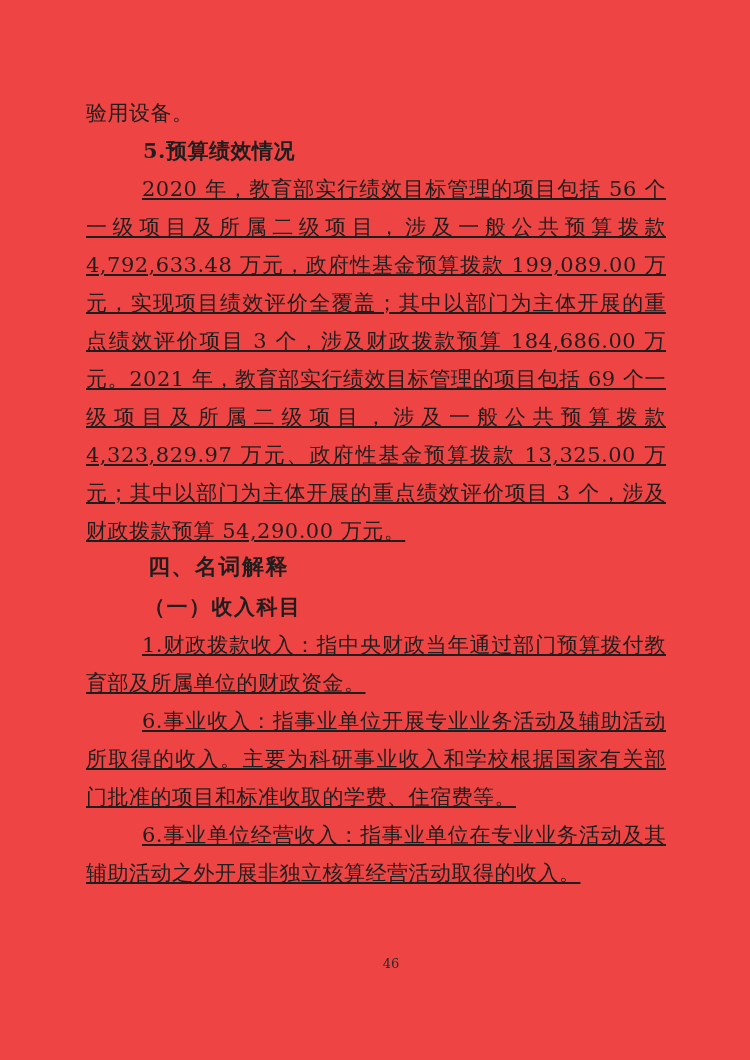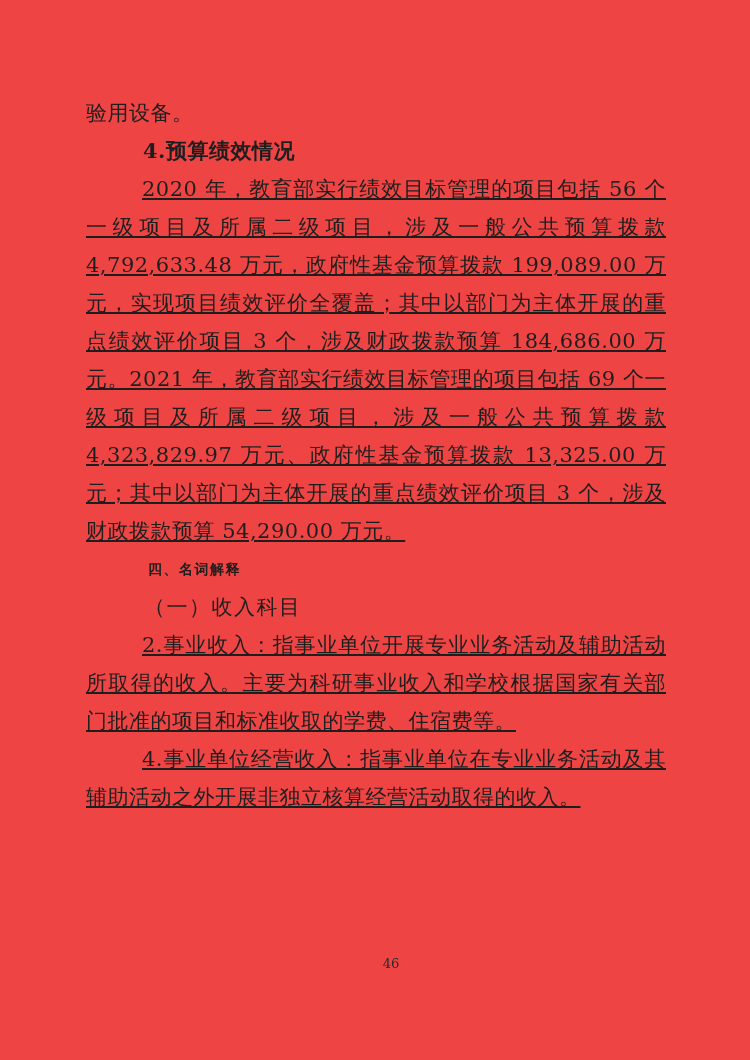--- a/index.html
+++ b/index.html
@@ -41,51 +41,52 @@
     text-indent: 57px;
     margin-top: 2px;
   }
   
   .p-body {
     text-indent: 56px;
     text-decoration: underline;
   }
   
   .p-heading-section {
-    font-family: Liberation Sans, sans-serif;
+    font-family: Liberation Mono, monospace;
     font-weight: bold;
-    font-size: 14px;
+    font-size: 22px;
     text-indent: 62px;
     margin-top: 10px;
     letter-spacing: 1.5px;
   }
   
   .p-heading-sub {
-    font-weight: normal;
+    font-weight: bold;
     text-indent: 58px;
     letter-spacing: 1.5px;
   }
   .page-number {
     position: absolute;
     top: 956px;
     left: 16px;
     width: 100%;
     text-align: center;
     font-size: 13px;
     color: #2a2a2a;
     font-family: "DejaVu Serif", "Liberation Serif", serif;
   }
 </style>
 </head>
 <body>
 
 <div class="page">
   <div class="content">
     <p class="p-continuation">验用设备。</p>
-    <p class="p-heading-numbered">4.预算绩效情况</p>
+    <p class="p-heading-numbered">5.预算绩效情况</p>
     <p class="p-body">2020 年，教育部实行绩效目标管理的项目包括 56 个一级项目及所属二级项目，涉及一般公共预算拨款 4,792,633.48 万元，政府性基金预算拨款 199,089.00 万元，实现项目绩效评价全覆盖；其中以部门为主体开展的重点绩效评价项目 3 个，涉及财政拨款预算 184,686.00 万元。2021 年，教育部实行绩效目标管理的项目包括 69 个一级项目及所属二级项目，涉及一般公共预算拨款 4,323,829.97 万元、政府性基金预算拨款 13,325.00 万元；其中以部门为主体开展的重点绩效评价项目 3 个，涉及财政拨款预算 54,290.00 万元。</p>
     <p class="p-heading-section">四、名词解释</p>
     <p class="p-heading-sub">（一）收入科目</p>
-    <p class="p-body">2.事业收入：指事业单位开展专业业务活动及辅助活动所取得的收入。主要为科研事业收入和学校根据国家有关部门批准的项目和标准收取的学费、住宿费等。</p>
-    <p class="p-body">4.事业单位经营收入：指事业单位在专业业务活动及其辅助活动之外开展非独立核算经营活动取得的收入。</p>
+    <p class="p-body">1.财政拨款收入：指中央财政当年通过部门预算拨付教育部及所属单位的财政资金。</p>
+    <p class="p-body">6.事业收入：指事业单位开展专业业务活动及辅助活动所取得的收入。主要为科研事业收入和学校根据国家有关部门批准的项目和标准收取的学费、住宿费等。</p>
+    <p class="p-body">6.事业单位经营收入：指事业单位在专业业务活动及其辅助活动之外开展非独立核算经营活动取得的收入。</p>
   </div>
   <div class="page-number">46</div>
 </div>
 
 </body></html>

